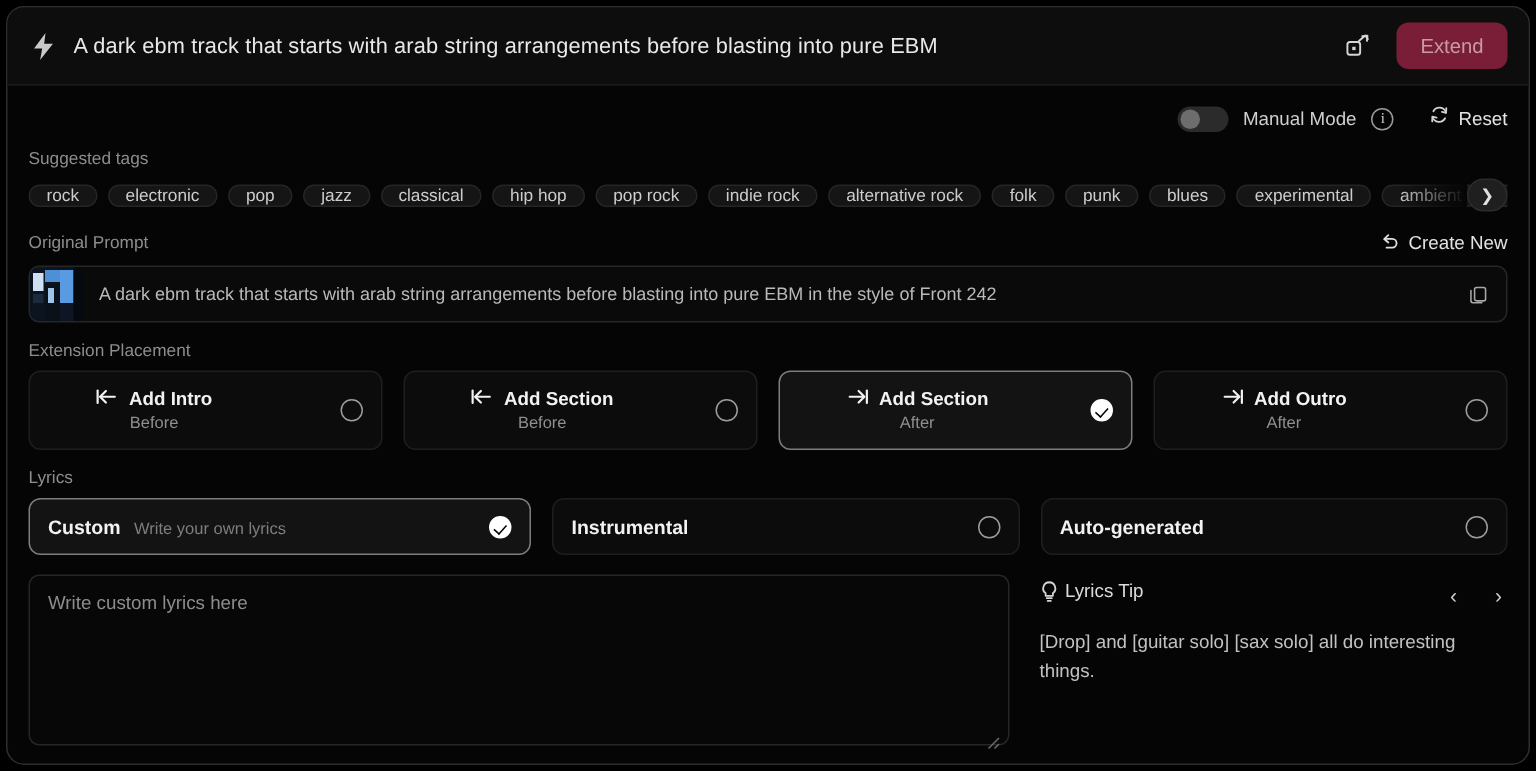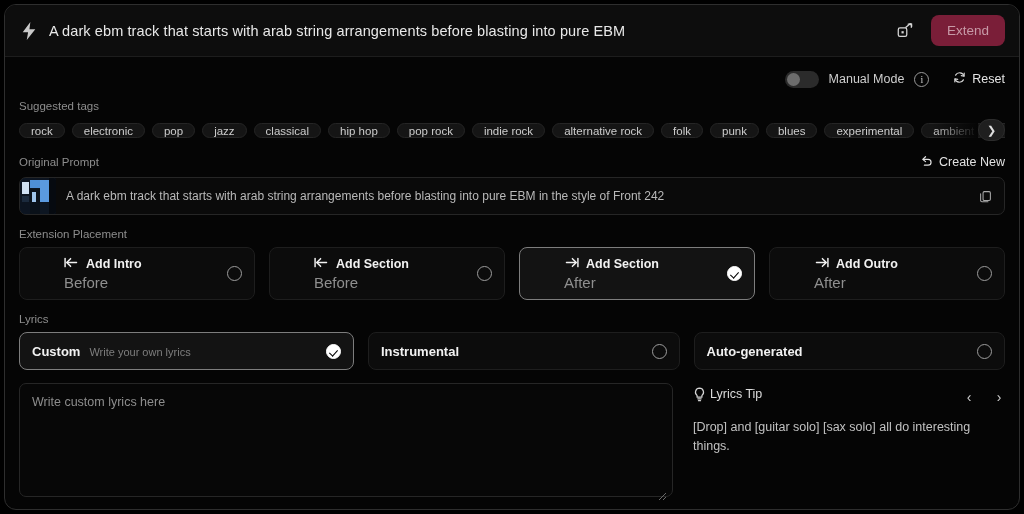--- a/index.html
+++ b/index.html
@@ -243,21 +243,21 @@
     border-color: #7d7d7d;
     background: #131313;
   }
   .place-left { display: flex; flex-direction: column; gap: 3px; min-width: 0; margin-left: 32px; }
   .place-title {
     display: flex; align-items: center; gap: 7px;
     color: #f2f2f2; font-size: 12.5px; font-weight: bold;
     white-space: nowrap;
   }
   .place-title svg { width: 15px; height: 11px; flex: 0 0 15px; }
-  .place-sub { color: #8f8f8f; font-size: 15px; }
+  .place-sub { color: #8f8f8f; font-size: 11px; text-align: center; }
   .radio {
     width: 15px; height: 15px;
     border-radius: 50%;
     border: 1.4px solid #9c9c9c;
     flex: 0 0 15px;
   }
   .radio.checked {
     background: #ffffff;
     border-color: #ffffff;
     position: relative;

